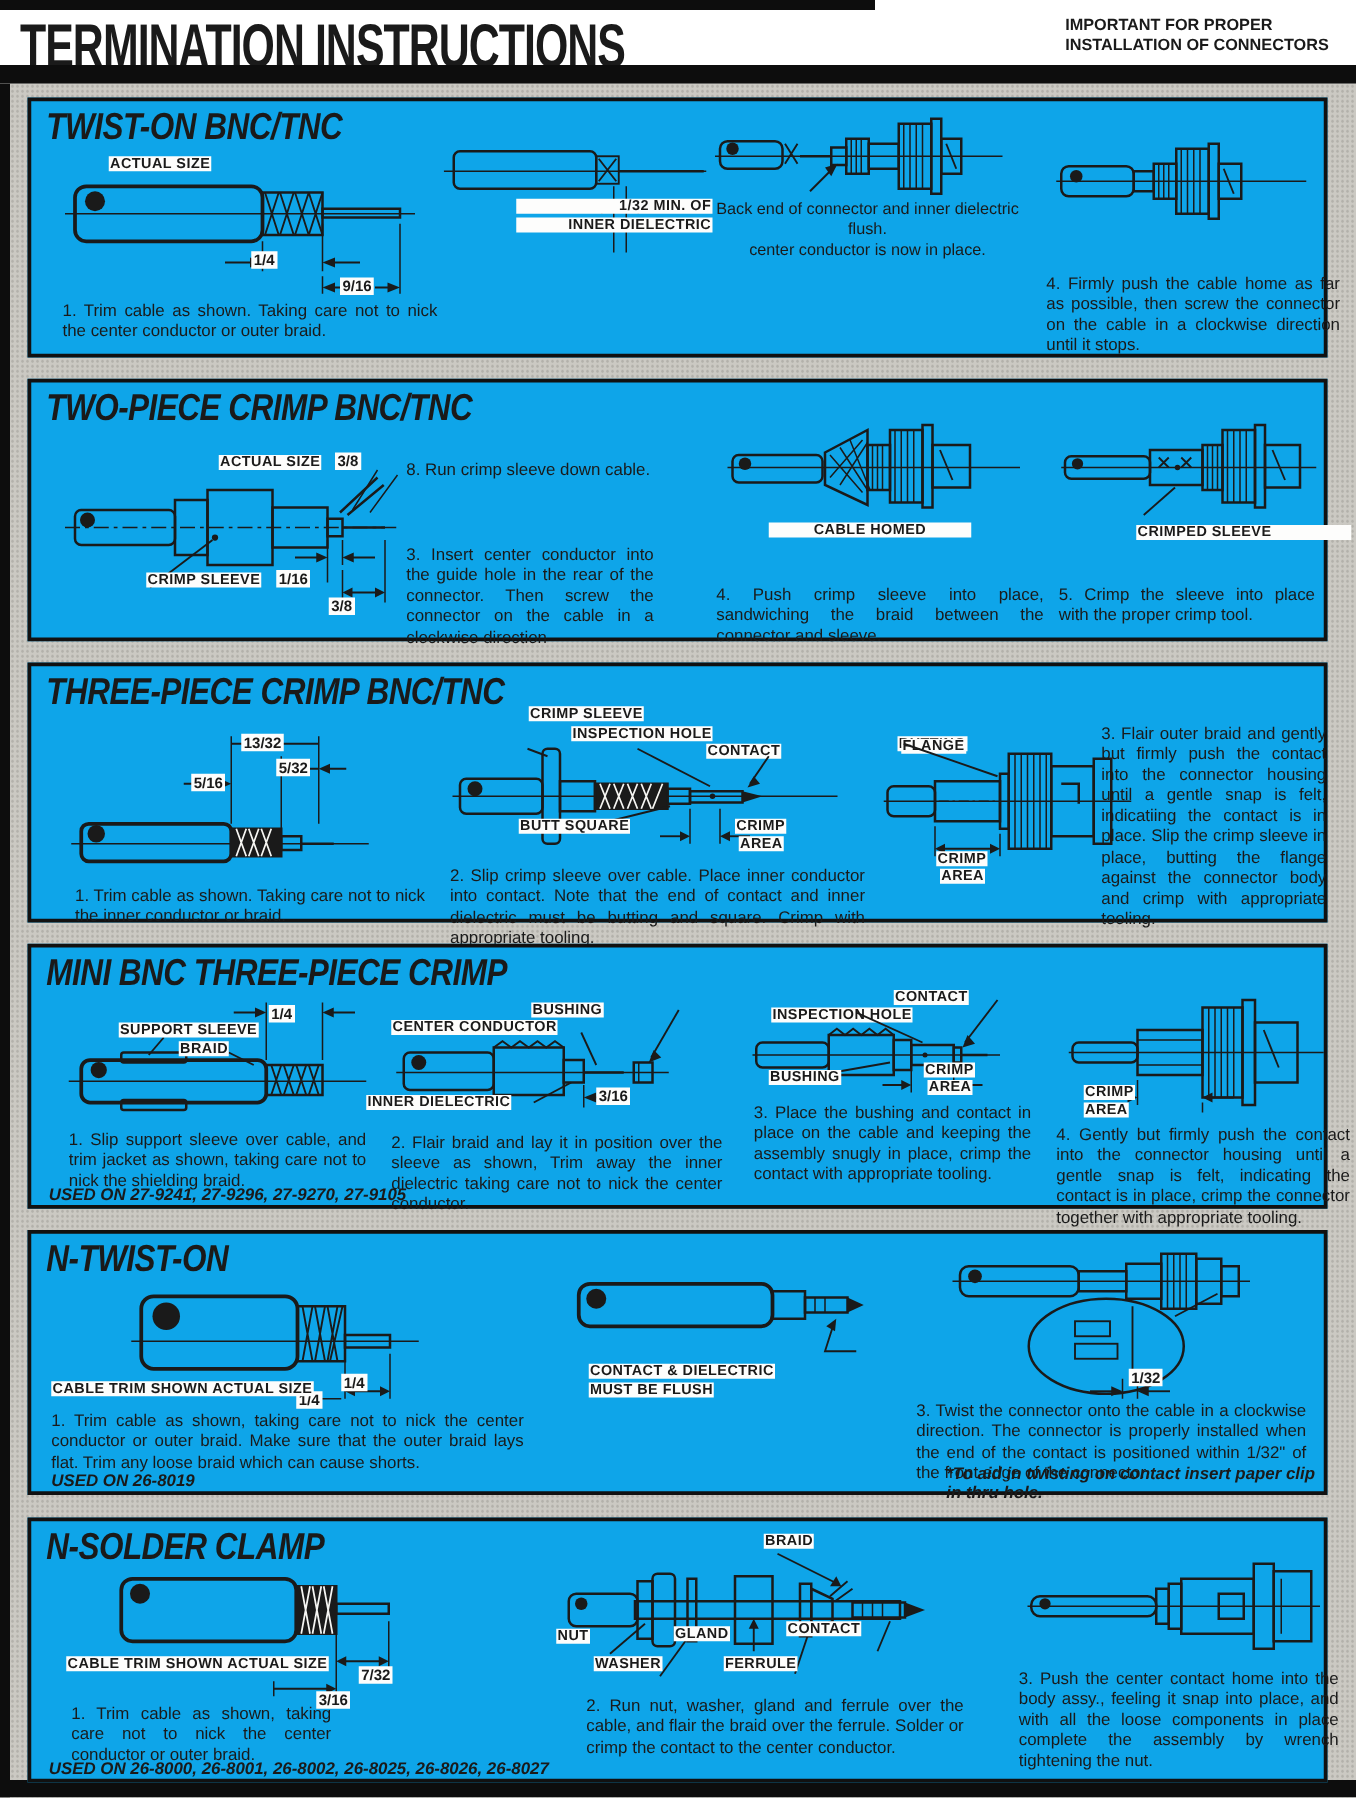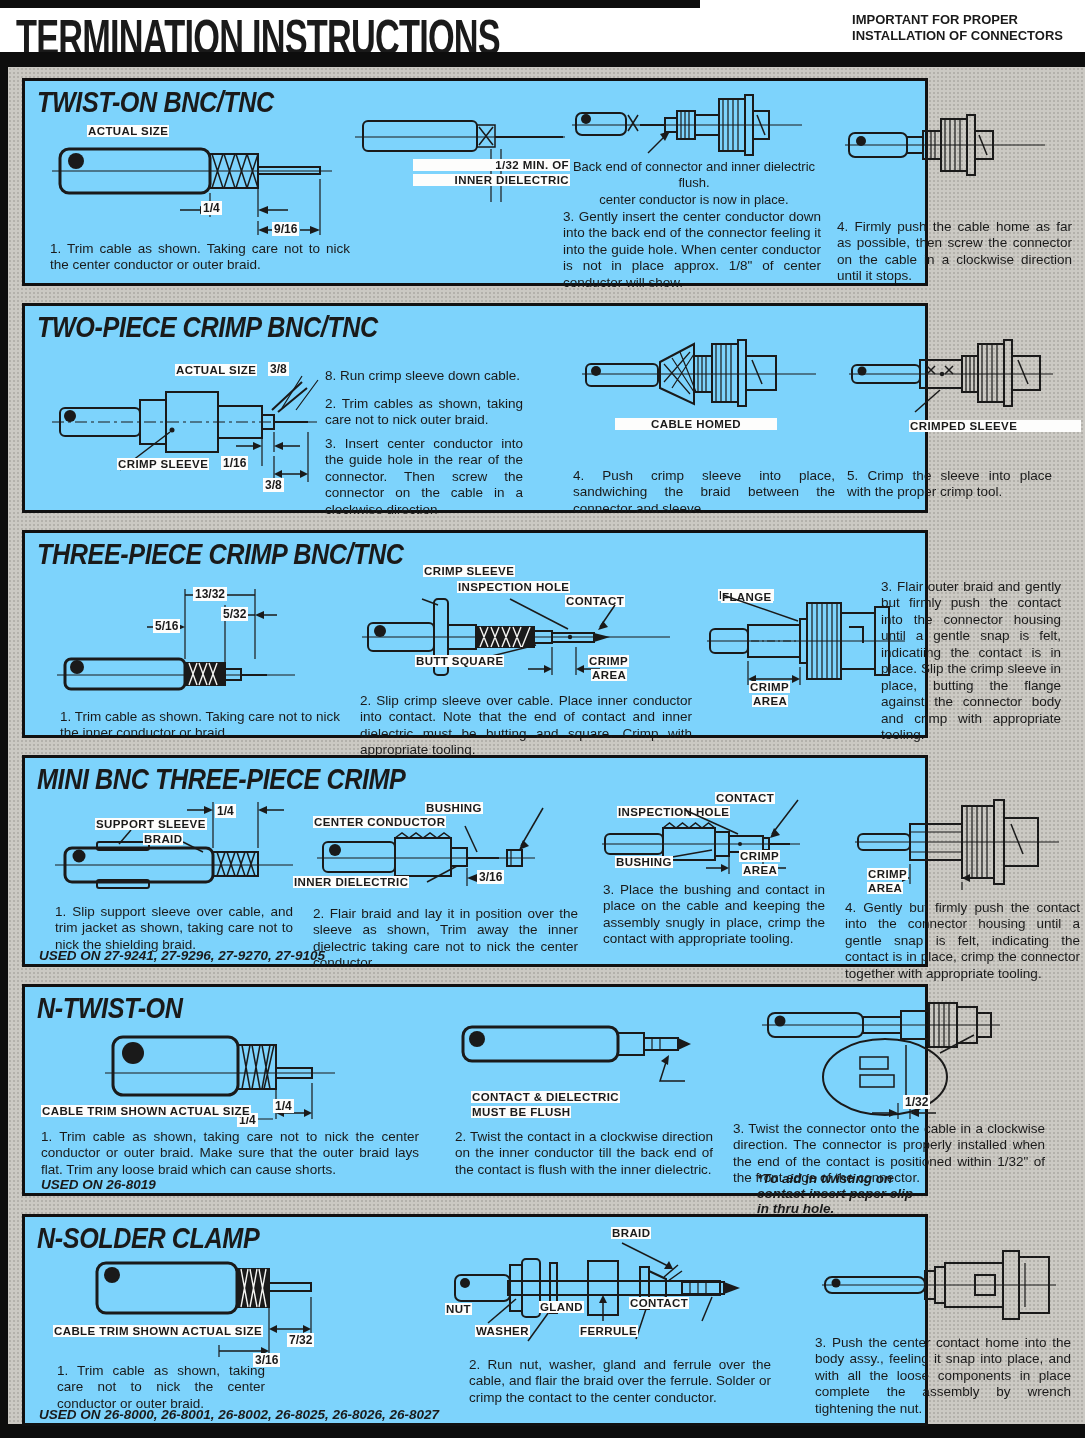--- a/index.html
+++ b/index.html
@@ -8,21 +8,21 @@
   .topbar{position:absolute;left:0;top:0;width:700px;height:8px;background:#0d0d0d;}
   .main-title{position:absolute;left:16px;top:10px;font-size:44px;font-weight:bold;
         letter-spacing:-1px;transform:scale(0.78,1.12);transform-origin:left top;white-space:nowrap;}
   .header-note{position:absolute;right:22px;top:12px;text-align:left;font-size:13px;
         font-weight:bold;line-height:1.25;}
   .header-rule{position:absolute;left:0;top:52px;width:1085px;height:15px;background:#0d0d0d;}
   .board{position:absolute;left:0;top:67px;width:1085px;height:1371px;background-color:#cbc9c3;
         background-image:radial-gradient(#b3b1ab 1px, transparent 1.2px);background-size:4px 4px;}
   .left-edge{position:absolute;left:0;top:67px;width:8px;height:1371px;background:#0d0d0d;}
   .bottom-edge{position:absolute;left:0;top:1424px;width:1085px;height:14px;background:#0d0d0d;}
-  .panel{position:absolute;left:22px;width:906px;background:#7dd3fc;border:3px solid #111;box-sizing:border-box;}
+  .panel{position:absolute;left:22px;width:1040px;background:#0ea5e9;border:3px solid #111;box-sizing:border-box;}
   .sec-title{position:absolute;left:12px;top:4px;font-size:30px;font-weight:bold;font-style:italic;
         letter-spacing:-0.5px;transform:scaleX(0.84);transform-origin:left top;white-space:nowrap;}
   .step{position:absolute;font-size:13.5px;line-height:1.22;text-align:justify;}
   .lbl{position:absolute;font-size:11.5px;font-weight:bold;letter-spacing:0.4px;white-space:nowrap;background:#fdfdfc;padding:0 1px;}
   .dim{position:absolute;font-size:12px;font-weight:bold;background:#fdfdfc;padding:0 2px;white-space:nowrap;}
   .cap{position:absolute;font-size:13px;line-height:1.25;text-align:center;}
   .usedon{position:absolute;font-size:13.5px;font-weight:bold;font-style:italic;white-space:nowrap;}
   .note{position:absolute;font-size:13.5px;font-style:italic;font-weight:bold;}
   .diagram{position:absolute;}
   .diagram *{stroke:#1a1a1a;fill:none;stroke-width:2;}
@@ -108,21 +108,20 @@
       <rect x="175" y="8" width="8" height="60"></rect>
       <rect x="183" y="24" width="16" height="28"></rect>
       <line class="md" x1="187" y1="28" x2="195" y2="48"></line>
       <line class="md" x1="78" y1="66" x2="98" y2="46"></line>
         <polygon class="f" points="100,44 90,47 95,54"></polygon>
     </svg>
     <div class="cap" style="left:538px;top:78px;width:262px;">
       <div>Back end of connector and inner dielectric flush.</div>
       <div>center conductor is now in place.</div>
     </div>
-    <div class="step" style="left:538px;top:128px;width:258px;">3. Gently insert the center conductor down into the back end of the connector feeling it into the guide hole. When center conductor is not in place approx. 1/8" of center conductor will show.</div>
 
     <svg class="diagram" style="left:818px;top:26px;" width="205" height="72" viewBox="0 0 205 72">
       <line class="tn" x1="2" y1="38" x2="202" y2="38"></line>
       <rect x="6" y="26" width="58" height="24" rx="6"></rect>
       <circle class="f" cx="18" cy="34" r="5"></circle>
       <rect x="64" y="30" width="16" height="16"></rect>
       <rect x="80" y="24" width="18" height="28"></rect>
       <path class="tn" d="M84 24 V52 M88 24 V52 M92 24 V52"></path>
       <rect x="98" y="12" width="26" height="52"></rect>
       <path class="tn" d="M102 12 V64 M107 12 V64 M112 12 V64 M117 12 V64"></path>
@@ -161,21 +160,20 @@
       <line class="tn" x1="258" y1="58" x2="258" y2="108"></line>
       <line class="md" x1="230" y1="100" x2="252" y2="100"></line>
       <polygon class="f" points="224,100 232,96 232,104"></polygon>
         <polygon class="f" points="258,100 250,96 250,104"></polygon>
     </svg>
     <span class="lbl" style="left:92px;top:152px;">CRIMP SLEEVE</span>
     <span class="dim" style="left:196px;top:150px;">1/16</span>
     <span class="dim" style="left:238px;top:172px;">3/8</span>
 
     <div class="step" style="left:300px;top:62px;width:198px;">8. Run crimp sleeve down cable.</div>
-    <div class="step" style="left:300px;top:90px;width:198px;">2. Trim cables as shown, taking care not to nick outer braid.</div>
     <div class="step" style="left:300px;top:130px;width:198px;">3. Insert center conductor into the guide hole in the rear of the connector. Then screw the connector on the cable in a clockwise direction</div>
 
     <svg class="diagram" style="left:555px;top:28px;" width="240" height="80" viewBox="0 0 240 80">
       <line class="tn" x1="2" y1="40" x2="236" y2="40"></line>
       <rect x="6" y="30" width="72" height="22" rx="5"></rect>
       <circle class="f" cx="16" cy="37" r="5"></circle>
       <polygon points="80,28 114,10 114,70 80,54"></polygon>
       <path class="tn" d="M84 30 l26 30 M92 24 l22 34 M100 18 l16 40 M84 48 l26 -30 M92 54 l22 -34"></path>
       <rect x="114" y="22" width="18" height="36"></rect>
       <path class="tn" d="M118 22 V58 M122 22 V58 M126 22 V58"></path>
@@ -419,21 +417,20 @@
       <circle class="f" cx="22" cy="26" r="8"></circle>
       <rect x="163" y="20" width="26" height="22"></rect>
       <rect x="189" y="25" width="34" height="12"></rect>
       <path class="tn" d="M197 25 V37 M205 25 V37"></path>
       <polygon class="f" points="223,25 236,31 223,37"></polygon>
       <path class="md" d="M230 68 L205 68 L212 46"></path>
         <polygon class="f" points="214,42 206,48 213,52"></polygon>
     </svg>
     <div class="lbl" style="left:446px;top:104px;">CONTACT &amp; DIELECTRIC</div>
     <div class="lbl" style="left:446px;top:119px;">MUST BE FLUSH</div>
-    <div class="step" style="left:430px;top:142px;width:258px;">2. Twist the contact in a clockwise direction on the inner conductor till the back end of the contact is flush with the inner dielectric.</div>
 
     <svg class="diagram" style="left:735px;top:8px;" width="305" height="125" viewBox="0 0 305 125">
       <line class="tn" x1="2" y1="30" x2="240" y2="30"></line>
       <rect x="8" y="18" width="95" height="24" rx="7"></rect>
       <circle class="f" cx="20" cy="26" r="5.5"></circle>
       <rect x="103" y="22" width="38" height="16"></rect>
       <rect x="141" y="16" width="28" height="28"></rect>
       <rect x="169" y="8" width="28" height="44"></rect>
       <path class="tn" d="M174 8 V52 M179 8 V52 M184 8 V52 M189 8 V52"></path>
       <rect x="197" y="12" width="20" height="36"></rect>

